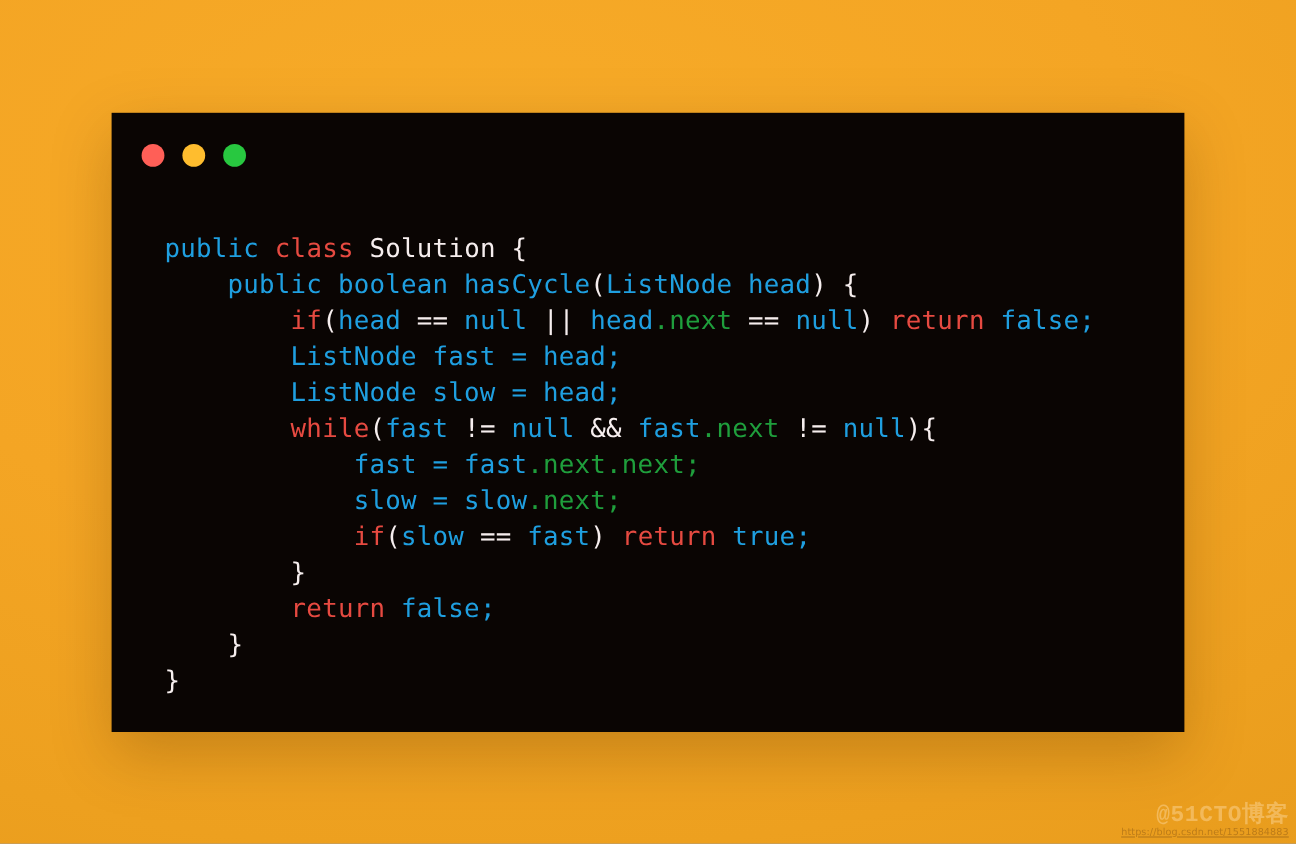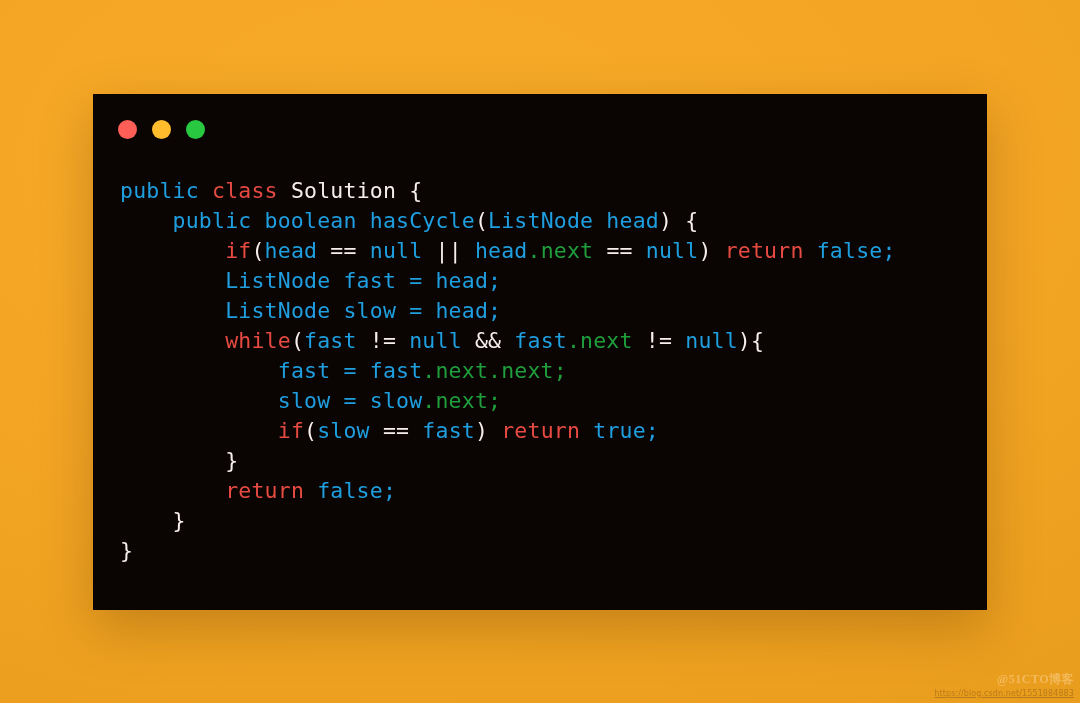--- a/index.html
+++ b/index.html
@@ -65,42 +65,42 @@
     overflow: hidden;
   }
 
   pre#code-text {
     font-family: "DejaVu Sans Mono", "Liberation Mono", monospace;
     font-size: 21.5px;
     line-height: 30px;
     letter-spacing: 0.2px;
     white-space: pre;
     color: #f2ecec;
-    margin: 0;
+    margin: 17px;
     padding: 0;
   }
 
   
   .t-kw   { color: #e64a41; }   
   .t-id   { color: #1f9fe0; }   
   .t-prop { color: #1f9e3c; }   
   .t-pl   { color: #f6eeee; }   
 
   
   #watermark {
     position: absolute;
     right: 6px;
     bottom: 4px;
     text-align: right;
     user-select: none;
     pointer-events: none;
   }
   #watermark-main {
-    font-family: Liberation Serif, serif;
-    font-size: 12px;
+    font-family: Liberation Mono, monospace;
+    font-size: 19px;
     font-weight: bold;
     color: rgba(255, 225, 175, 0.42);
     letter-spacing: 0.5px;
     line-height: 19px;
     display: block;
     margin-top: 29px;
   }
   #watermark-url {
     font-family: "DejaVu Sans", sans-serif;
     font-size: 8px;

